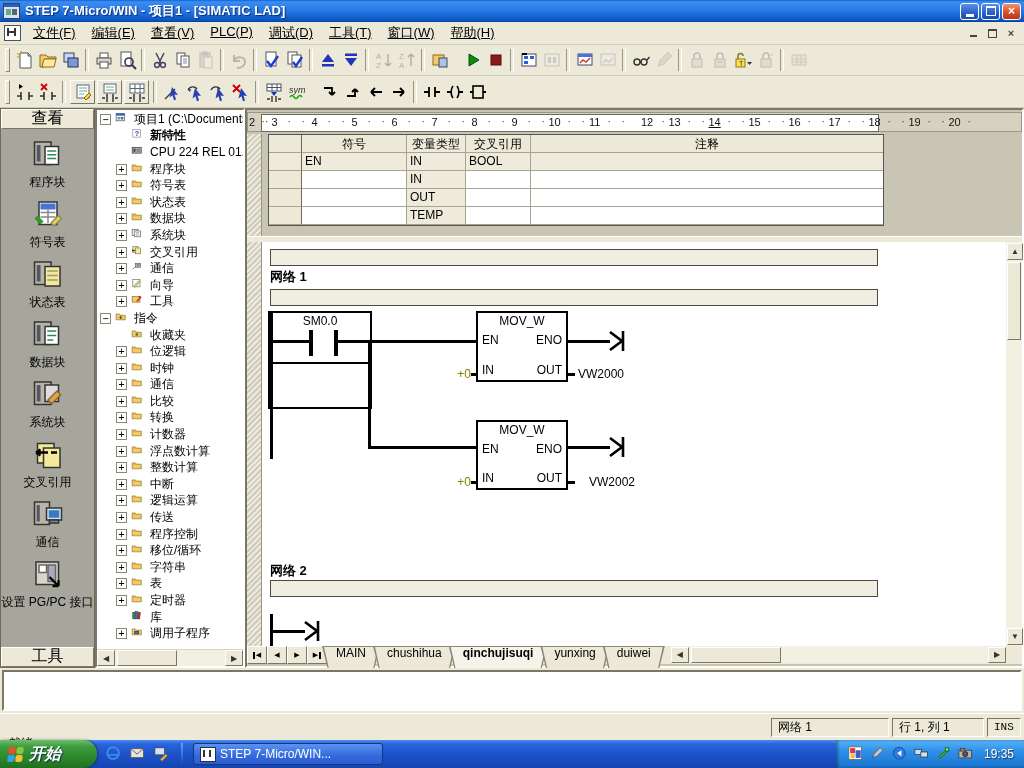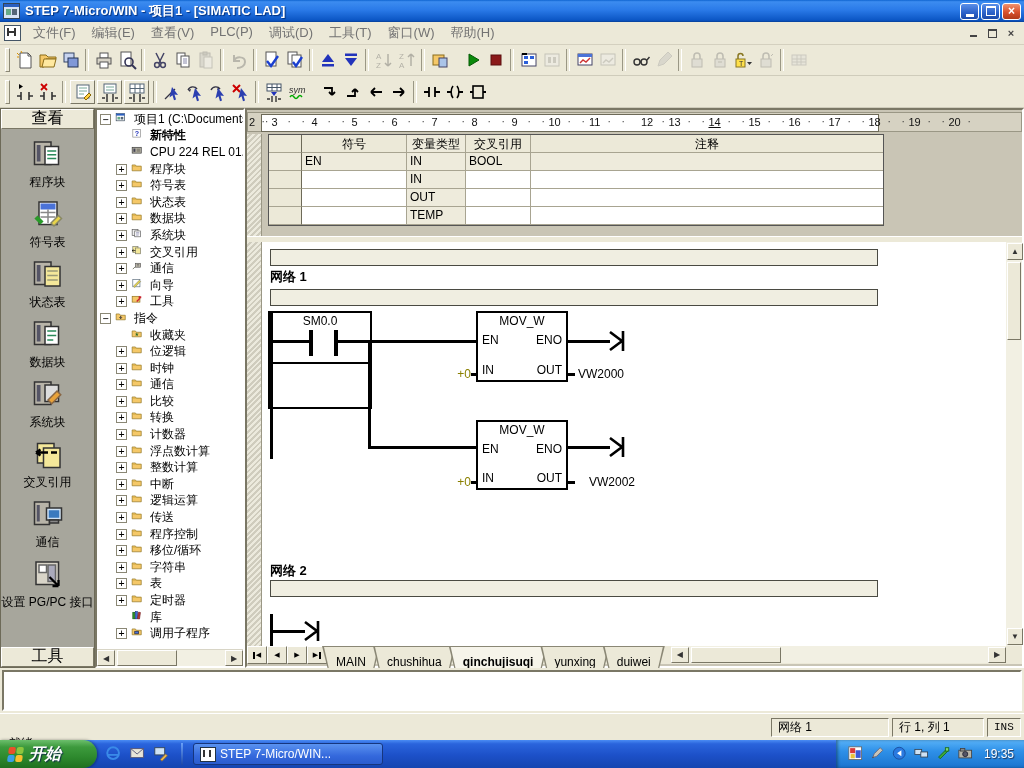--- a/index.html
+++ b/index.html
@@ -23,21 +23,21 @@
   #app-icon{width:15px;height:14px;position:relative;background:#d8e4f4;border:1px solid #345;flex:none;}
   #app-icon::before{content:"";position:absolute;left:0;top:0;right:0;height:3px;background:#2a5fc0;}
   #app-icon::after{content:"";position:absolute;left:2px;top:5px;width:5px;height:6px;background:#6a8;box-shadow:6px 0 0 #567;}
 
   
   #menubar{position:absolute;left:0;top:22px;width:1024px;height:23px;display:flex;align-items:center;
     background:#ece9d8;border-bottom:1px solid #d4d0bf;padding:0 2px;box-sizing:border-box;}
   #child-icon{width:15px;height:14px;background:#fff;border:1px solid #456;position:relative;margin:0 4px 0 2px;flex:none;}
   #child-icon::before{content:"";position:absolute;left:2px;top:2px;width:2px;height:8px;background:#333;box-shadow:7px 0 0 #333;}
   #child-icon::after{content:"";position:absolute;left:4px;top:5px;width:5px;height:2px;background:#333;}
-  .menu-item{font-size:13px;color:#737373;padding:3px 8px;white-space:nowrap;}
+  .menu-item{font-size:13px;color:#000000;padding:3px 8px;white-space:nowrap;text-decoration:underline;}
   #menubar .spacer{flex:1;}
   .mdi-btn{width:16px;height:14px;margin-right:3px;display:flex;align-items:center;justify-content:center;color:#444;font-size:11px;font-weight:bold;}
   .mdi-btn .g-min{background:#444;margin-top:6px;width:7px;height:2px;}
   .mdi-btn .g-restore{border-color:#444;width:7px;height:6px;}
 
   
   .toolbar{position:absolute;left:0;width:1024px;height:31px;background:#ece9d8;display:flex;align-items:center;
     border-bottom:1px solid #cfccbb;padding-left:2px;box-sizing:border-box;}
   #toolbar1{top:45px;}
   #toolbar2{top:76px;height:32px;}
@@ -127,21 +127,21 @@
   #vscroll .sbtn{width:14px;height:15px;margin:1px;}
   .vthumb{height:76px;margin:1px;flex:none;}
   .vtrack{flex:1;}
 
   
   #tabstrip{position:absolute;left:0;top:536px;width:775px;height:18px;background:#ece9d8;display:flex;align-items:flex-start;}
   .navbtn{width:18px;height:16px;display:flex;align-items:center;justify-content:center;font-size:7px;color:#000;flex:none;gap:1px;}
   .navbtn .bar{display:inline-block;width:2px;height:7px;background:#000;}
   #tabs{display:flex;height:17px;margin-left:2px;}
   .tab{position:relative;height:32px;padding:0 14px;margin-left:-7px;background:#8a8775;
-    clip-path:polygon(0 0,100% 0,calc(100% - 8px) 100%,8px 100%);display:flex;align-items:center;}
+    clip-path:polygon(0 0,100% 0,calc(100% - 8px) 100%,8px 100%);display:flex;align-items:flex-start;}
   .tab i{position:absolute;inset:1px 1px 0 1px;background:#ece9d8;clip-path:polygon(1px 0,calc(100% - 1px) 0,calc(100% - 8px) 100%,8px 100%);}
   .tab span{position:relative;font-size:12px;font-style:normal;z-index:1;}
   .tab.active i{background:#f6f4ea;}
   .tab.active span{font-weight:bold;}
   #tab-hscroll{flex:1;display:flex;align-items:center;height:17px;background:#f2f0e3;margin-left:6px;}
   #tab-hscroll .hthumb{width:88px;}
   #tab-corner{width:16px;height:17px;background:#ece9d8;flex:none;}
 
   
   #output{position:absolute;left:0;top:668px;width:1024px;height:45px;background:#ece9d8;padding:2px;box-sizing:border-box;}

